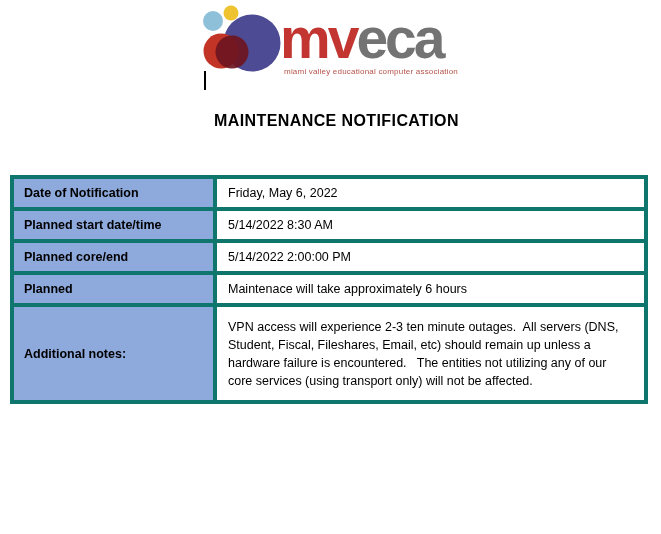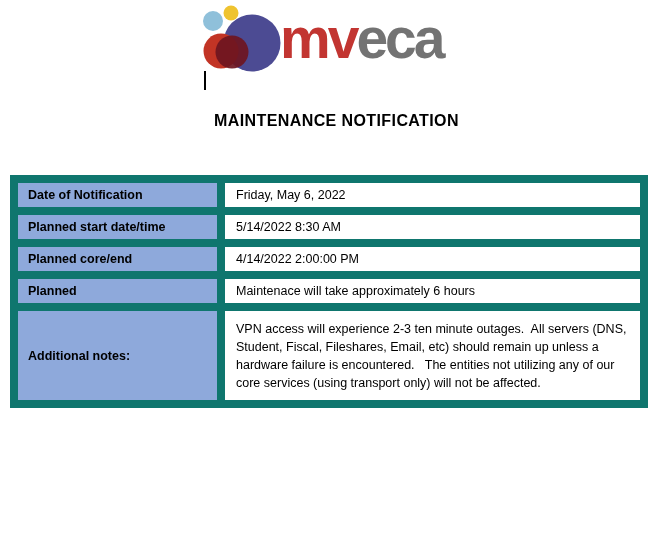--- a/index.html
+++ b/index.html
@@ -78,21 +78,21 @@
   
   table.notice {
     position: absolute;
     top: 175px;
     left: 10px;
     width: 638px;
     border-collapse: collapse;
     table-layout: fixed;
   }
   table.notice th, table.notice td {
-    border: 8px solid #0f766e;
+    border: 4px solid #0f766e;
     font-size: 12.5px;
     color: #000000;
     vertical-align: middle;
   }
   table.notice th {
     width: 183px;
     background: #8ea9db;
     text-align: left;
     font-weight: bold;
     padding: 0 6px 0 10px;
@@ -115,40 +115,41 @@
   <div class="logo-block">
     <svg class="logo-mark" width="95" height="86" viewBox="0 0 95 86" aria-hidden="true">
       <circle cx="25" cy="19" r="10" fill="#8fc0da"></circle>
       <circle cx="43" cy="11" r="7.5" fill="#efc32f"></circle>
       <circle cx="64" cy="41" r="28.5" fill="#4c4b93"></circle>
       <circle cx="33" cy="49" r="17.5" fill="#c23425"></circle>
       <circle cx="44" cy="50" r="16.5" fill="#6e1520" fill-opacity="0.92"></circle>
     </svg>
     <div class="wordmark">
       <span class="brand brand-mv">mv</span><span class="brand brand-eca">eca</span>
+      <div class="tagline">miami valley educational computer association</div>
     </div>
   </div>
 
   <div class="cursor-bar"></div>
 
   <h1 class="page-title">MAINTENANCE NOTIFICATION</h1>
 
   <table class="notice">
     <tbody>
         <tr>
           <th>Date of Notification</th>
           <td>Friday, May 6, 2022</td>
         </tr>
         <tr>
           <th>Planned start date/time</th>
           <td>5/14/2022 8:30 AM</td>
         </tr>
         <tr>
           <th>Planned core/end</th>
-          <td>4/14/2022 2:00:00 PM</td>
+          <td>5/14/2022 2:00:00 PM</td>
         </tr>
         <tr>
           <th>Planned</th>
           <td>Maintenace will take approximately 6 hours</td>
         </tr>
         <tr>
           <th>Additional notes:</th>
           <td>VPN access will experience 2-3 ten minute outages.  All servers (DNS, Student, Fiscal, Fileshares, Email, etc) should remain up unless a hardware failure is encountered.   The entities not utilizing any of our core services (using transport only) will not be affected.</td>
         </tr>
       </tbody>

